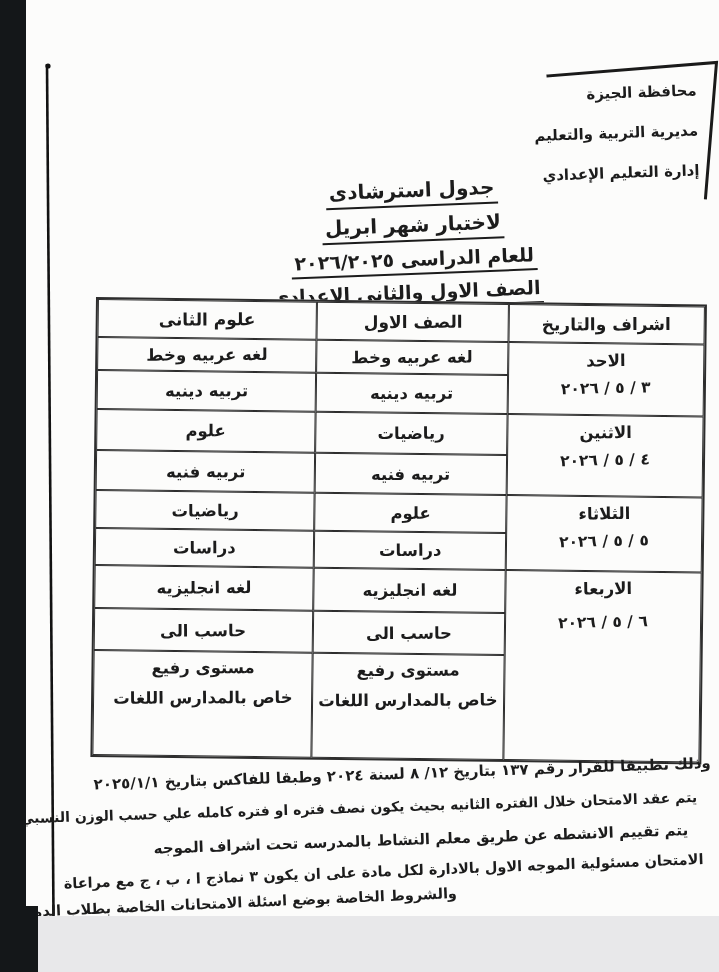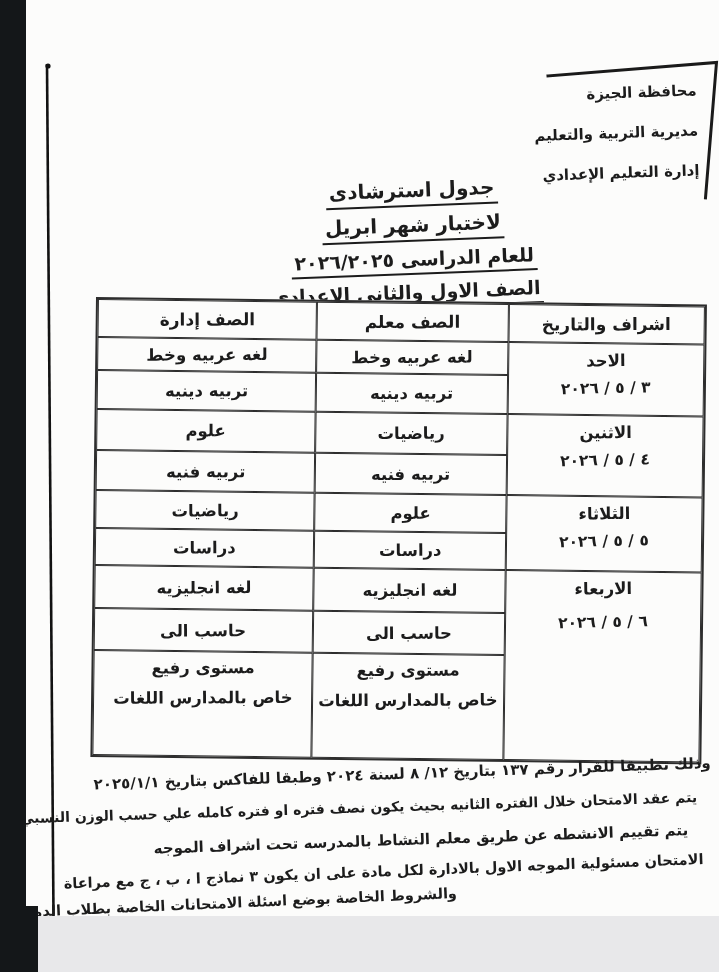--- a/index.html
+++ b/index.html
@@ -112,24 +112,24 @@
     <div class="title-line t3"><span>للعام الدراسى ٢٠٢٦/٢٠٢٥</span></div>
     <div class="title-line t4"><span>الصف الاول والثانى الاعدادى</span></div>
   </div>
 
   <div class="exam-table" dir="rtl">
 
     <div class="cell cell-h c1 r1">
         <span class="subj">اشراف والتاريخ</span>
       </div>
     <div class="cell cell-h c2 r1">
-        <span class="subj">الصف معلم</span>
+        <span class="subj">الصف الاول</span>
       </div>
     <div class="cell cell-h c3 r1">
-        <span class="subj">الصف إدارة</span>
+        <span class="subj">علوم الثانى</span>
       </div>
 
     <div class="cell cell-day c1 r2 span2">
       <div class="day-name">الاحد</div>
       <div class="day-date">٣ / ٥ / ٢٠٢٦</div>
     </div>
     <div class="cell c2 r2">
         <span class="subj">لغه عربيه وخط</span>
       </div>
     <div class="cell c3 r2">

